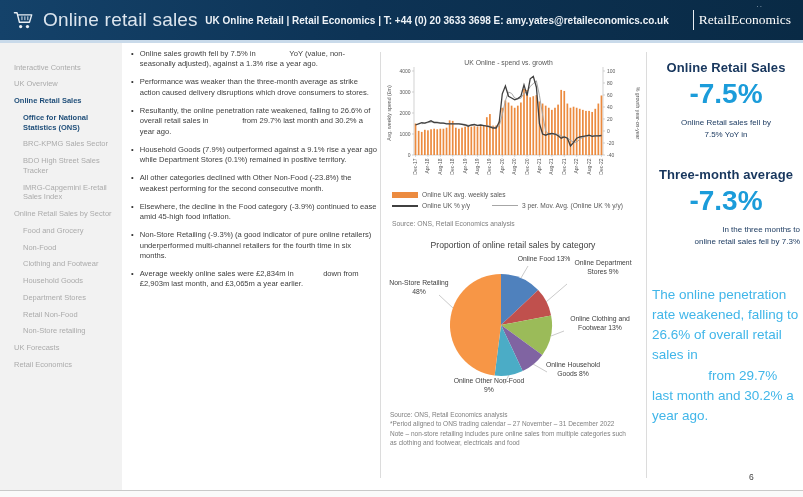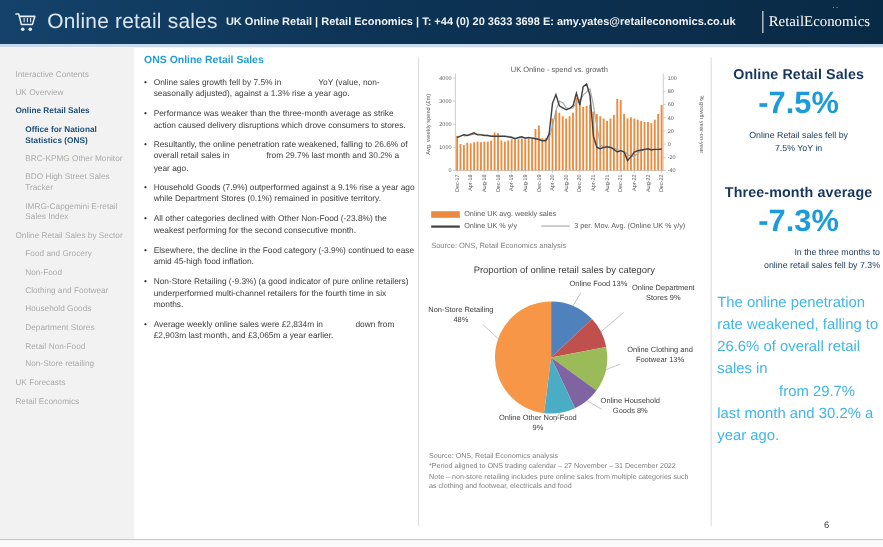--- a/index.html
+++ b/index.html
@@ -63,21 +63,21 @@
   .pie-foot { font-size:6.5px; color:#7F7F7F; margin-top:9px; padding-left:6px;
               white-space:pre-line; line-height:1.45; width:250px; }
 
   
   .stats-col { position:absolute; left:652px; top:60px; width:148px; text-align:center; }
   .stat-title { font-size:13px; font-weight:bold; color:#17365D; letter-spacing:.1px; }
   .stat-value { font-size:28px; font-weight:bold; color:#1B9CDA; margin-top:3px; }
   .stat-caption { font-size:8px; color:#17365D; margin-top:7px; line-height:1.55; white-space:pre-wrap; }
   #stat2 { margin-top:25px; }
   #stat2 .stat-caption { text-align:right; padding-left:10px; }
-  .highlight { margin-top:16px; text-align:left; font-size:13.5px; color:#41B6E9;
+  .highlight { margin-top:36px; text-align:left; font-size:13.5px; color:#41B6E9;
                line-height:1.5; white-space:pre-wrap; }
 </style>
 </head>
 <body>
 
 <div class="top-header">
   <span class="cart-icon">
     <svg viewBox="0 0 24 22" width="21" height="19">
       <path d="M1.5 2h3l2.8 11h11.6l2.6-8.5H6.2" fill="none" stroke="#E8EEF4" stroke-width="1.6" stroke-linejoin="round" stroke-linecap="round"></path>
       <line x1="10.2" y1="6.2" x2="10.2" y2="10.6" stroke="#E8EEF4" stroke-width="1.1"></line>
@@ -95,41 +95,40 @@
   </span>
 </div>
 <div class="header-underline"></div>
 
 <div class="sidebar">
   <div id="sidebar-list">
       <div class="side-item">Interactive Contents</div>
       <div class="side-item">UK Overview</div>
       <div class="side-item active">Online Retail Sales</div>
       <div class="side-item indent active">Office for National Statistics (ONS)</div>
-      <div class="side-item indent">BRC-KPMG Other Monitor</div>
+      <div class="side-item indent">BRC-KPMG Sales Sector</div>
       <div class="side-item indent">BDO High Street Sales Tracker</div>
       <div class="side-item indent">IMRG-Capgemini E-retail Sales Index</div>
       <div class="side-item">Online Retail Sales by Sector</div>
       <div class="side-item indent">Food and Grocery</div>
       <div class="side-item indent">Non-Food</div>
       <div class="side-item indent">Clothing and Footwear</div>
       <div class="side-item indent">Household Goods</div>
       <div class="side-item indent">Department Stores</div>
       <div class="side-item indent">Retail Non-Food</div>
       <div class="side-item indent">Non-Store retailing</div>
       <div class="side-item">UK Forecasts</div>
       <div class="side-item">Retail Economics</div>
     </div>
 </div>
 
 <div class="divider-v" id="div1"></div>
 <div class="divider-v" id="div2"></div>
 
 <div class="main-col">
-  <div class="main-heading">ONS Online Retail Sales</div>
   <div id="bullet-list">
       <div class="bullet-row">
         <span class="dot">•</span>
         <span class="bullet-text">Online sales growth fell by 7.5% in                YoY (value, non-seasonally adjusted), against a 1.3% rise a year ago.</span>
       </div>
       <div class="bullet-row">
         <span class="dot">•</span>
         <span class="bullet-text">Performance was weaker than the three-month average as strike action caused delivery disruptions which drove consumers to stores.</span>
       </div>
       <div class="bullet-row">

